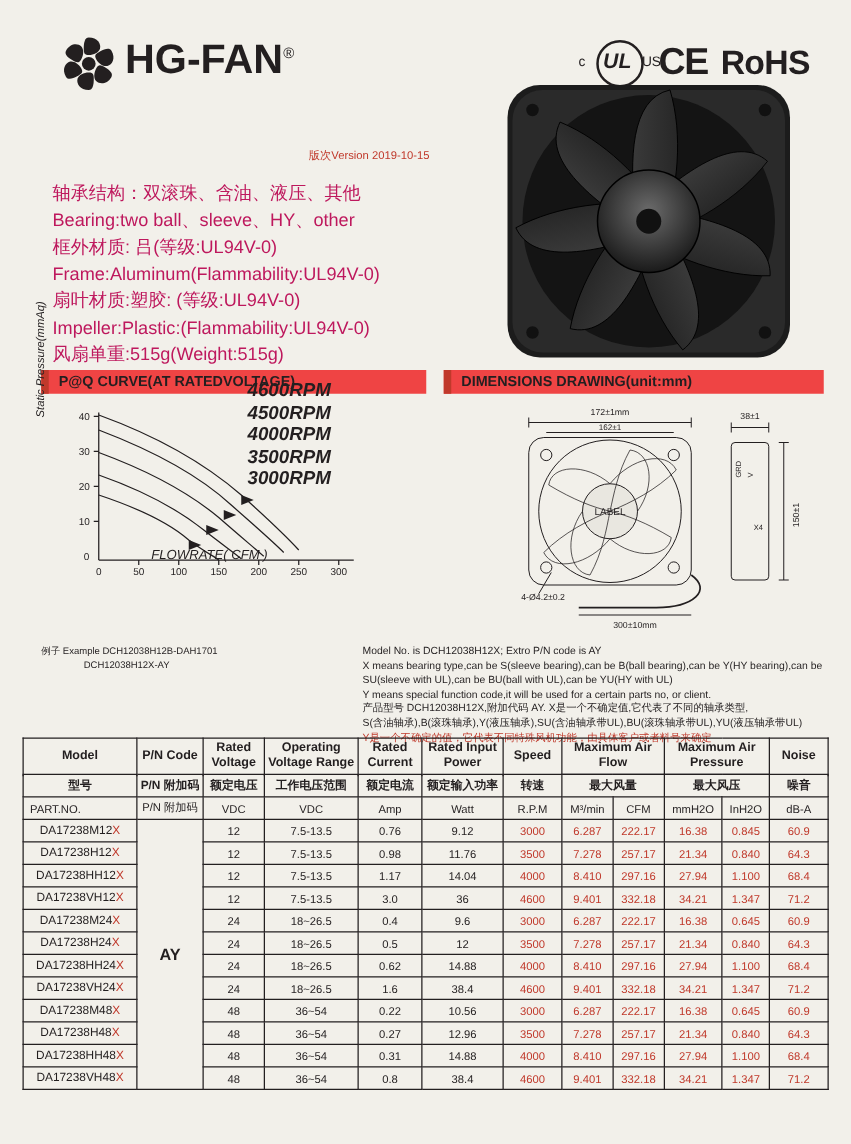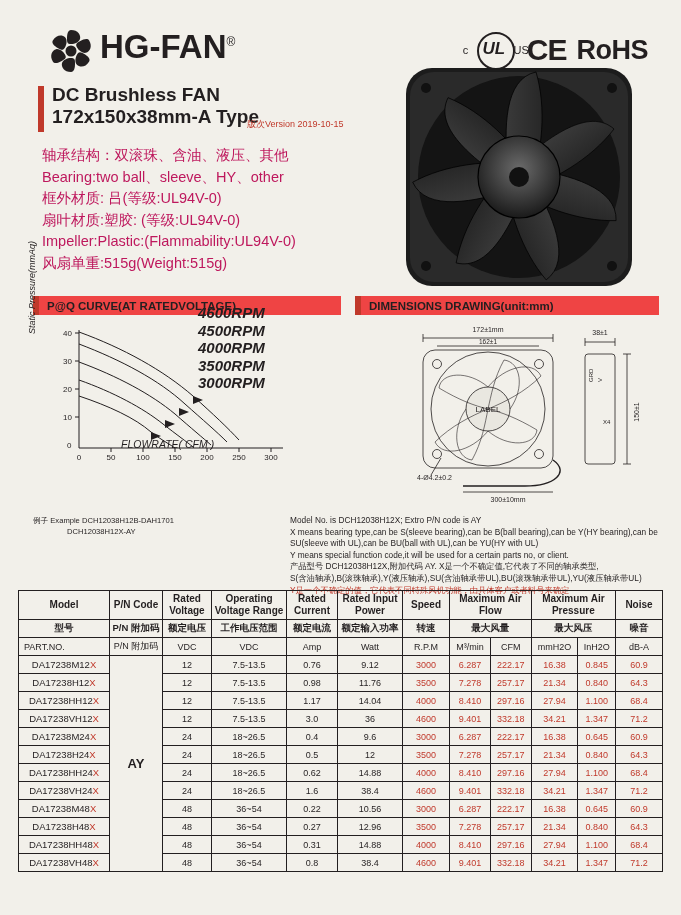--- a/index.html
+++ b/index.html
@@ -100,32 +100,27 @@
         <div class="ul-circle"></div>
         <div class="ul-text">UL</div>
         <div class="ul-c">c</div>
         <div class="ul-us">US</div>
       </div>
       <div class="ce-mark">CE</div>
       <div class="rohs-mark">RoHS</div>
     </div>
   </div>
 
-  <div class="title-box">
-    <div class="title-bar">
-      <div class="t1">DC Brushless FAN</div>
-      <div class="t2">172x150x38mm-A Type</div>
-    </div>
-  </div>
   <div class="ver">版次Version 2019-10-15</div>
 
   <div class="specs">
     <div>轴承结构：双滚珠、含油、液压、其他</div>
     <div>Bearing:two ball、sleeve、HY、other</div>
     <div>框外材质: 吕(等级:UL94V-0)</div>
+    <div>Frame:Aluminum(Flammability:UL94V-0)</div>
     <div>扇叶材质:塑胶: (等级:UL94V-0)</div>
     <div>Impeller:Plastic:(Flammability:UL94V-0)</div>
     <div>风扇单重:515g(Weight:515g)</div>
   </div>
 
   <div class="fan-photo">
     <svg class="fan-svg" viewBox="0 0 258 230">
       <defs>
         <radialGradient id="hubg" cx="50%" cy="40%" r="60%">
           <stop offset="0%" stop-color="#6b6b6b"></stop>

